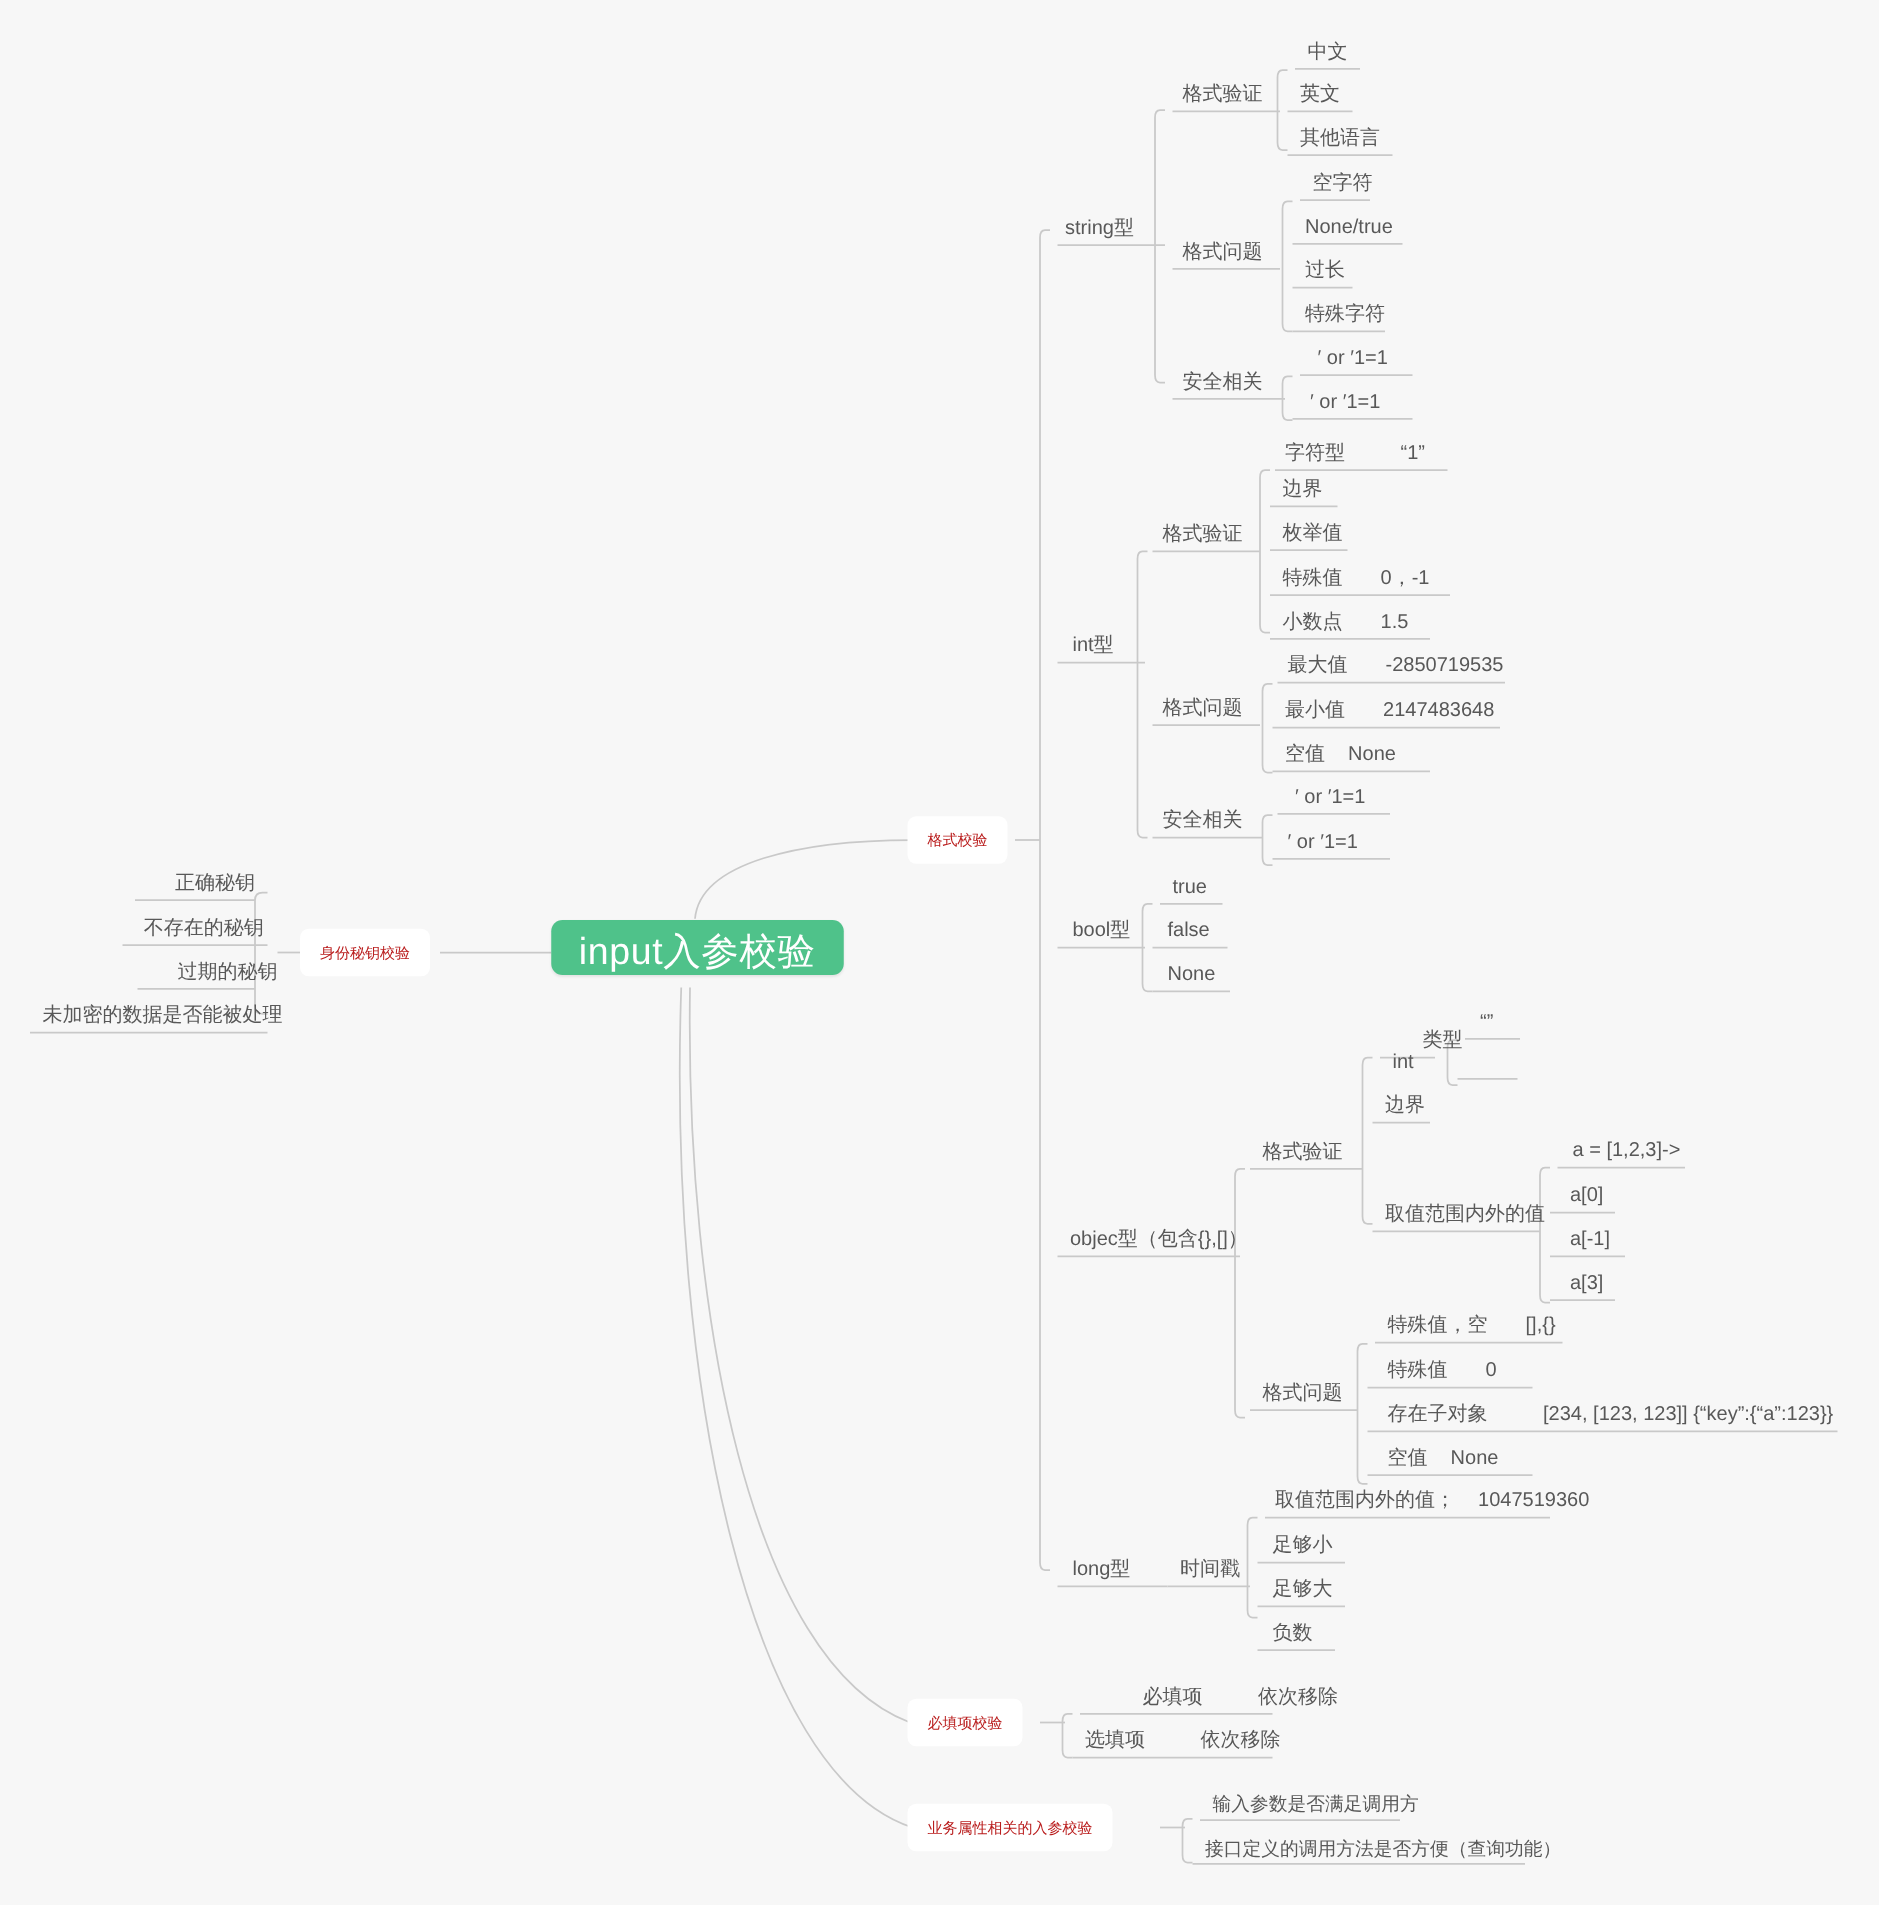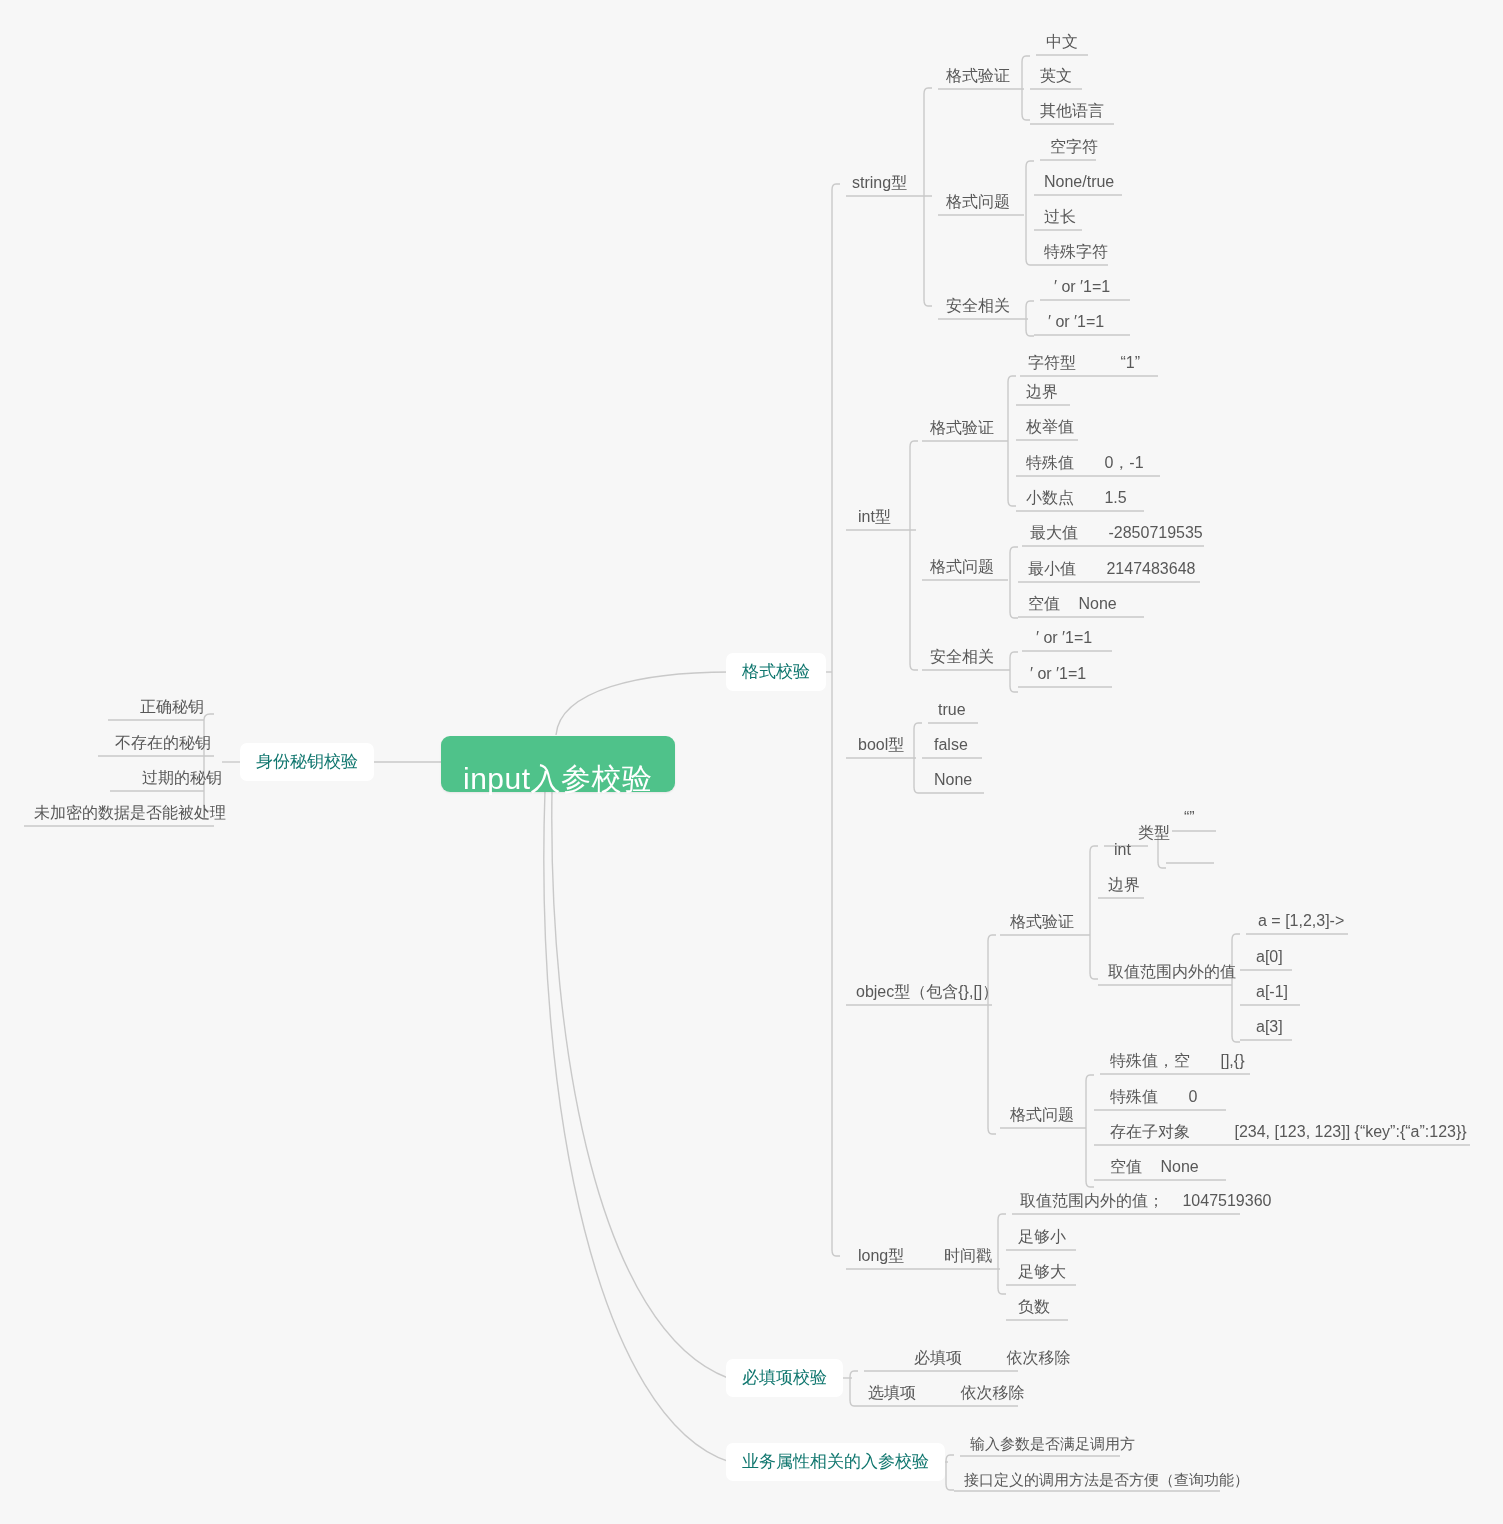--- a/index.html
+++ b/index.html
@@ -20,34 +20,34 @@
     color:#565656;
     box-sizing:border-box;
   }
   
   .n-root{
     background:#4fc28a;
     color:#ffffff;
     border-radius:9px;
     font-size:30px;
     line-height:52px;
-    padding:17px 22px;
-    height:56px;
+    padding:0 22px;
+    height:44px;
     letter-spacing:0.5px;
     box-shadow:0 1px 2px rgba(0,0,0,0.08);
   }
   
   .n-l2{
     background:#ffffff;
     border-radius:7px;
-    font-size:17px;
+    font-size:12px;
     line-height:38px;
     height:38px;
     padding:0 16px;
-    color:#0f766e;
+    color:#b91c1c;
   }
   
   .n-plain{
     font-size:16px;
     line-height:28px;
     height:28px;
     color:#585858;
     padding:0 6px;
   }
   .n-plain.small{font-size:15px;}

